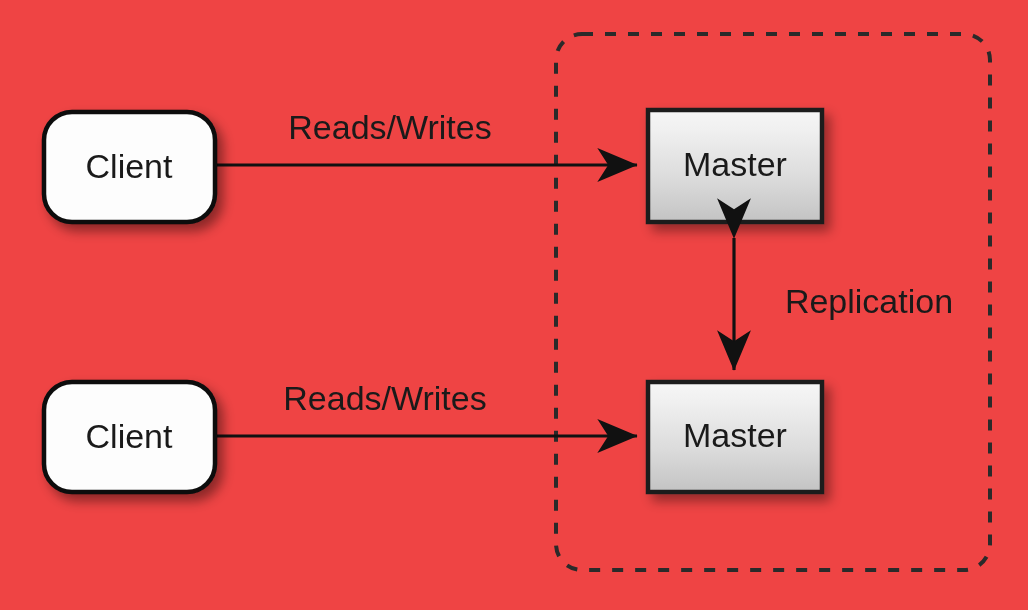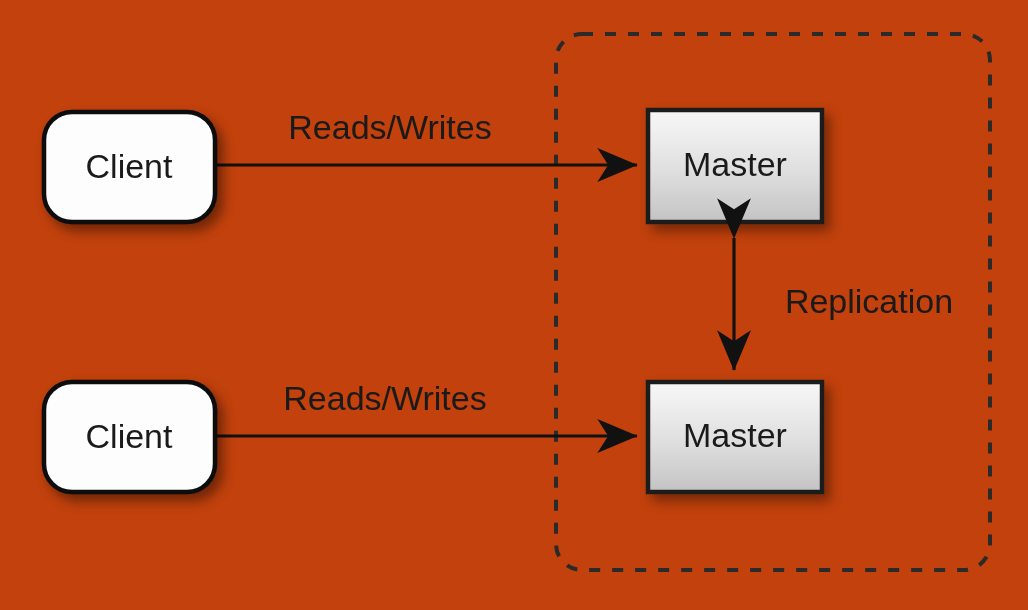--- a/index.html
+++ b/index.html
@@ -8,21 +8,21 @@
     padding: 0;
     background: #ffffff;
   }
   body {
     font-family: "Liberation Sans", sans-serif;
   }
   #canvas {
     position: relative;
     width: 1028px;
     height: 610px;
-    background: #c2410c;
+    background: #ef4444;
     overflow: hidden;
   }
   #diagram-svg {
     position: absolute;
     top: 0;
     left: 0;
     width: 1028px;
     height: 610px;
   }
   .node-label {

